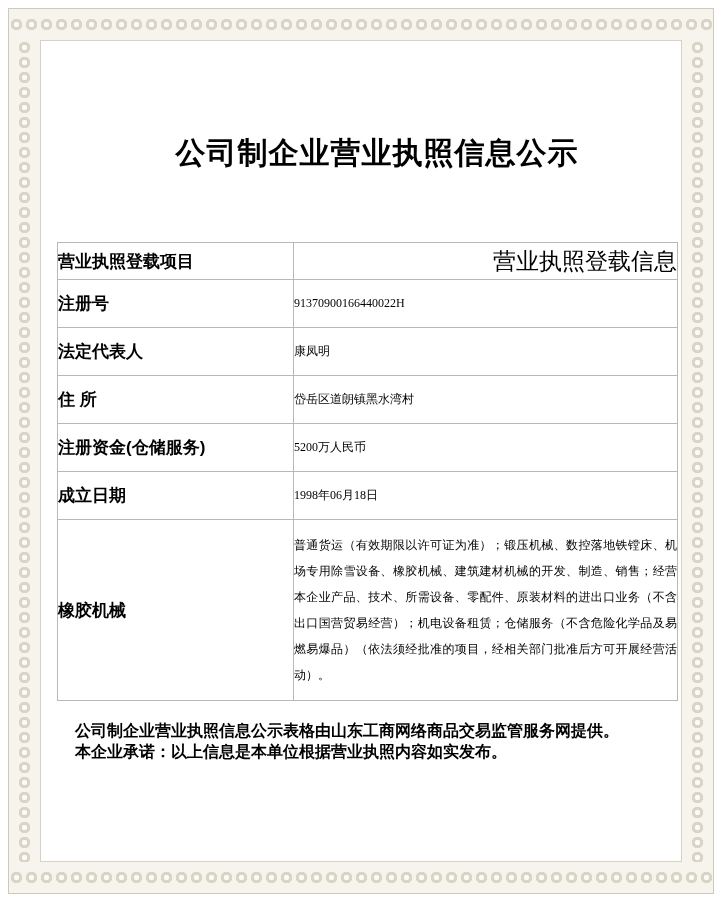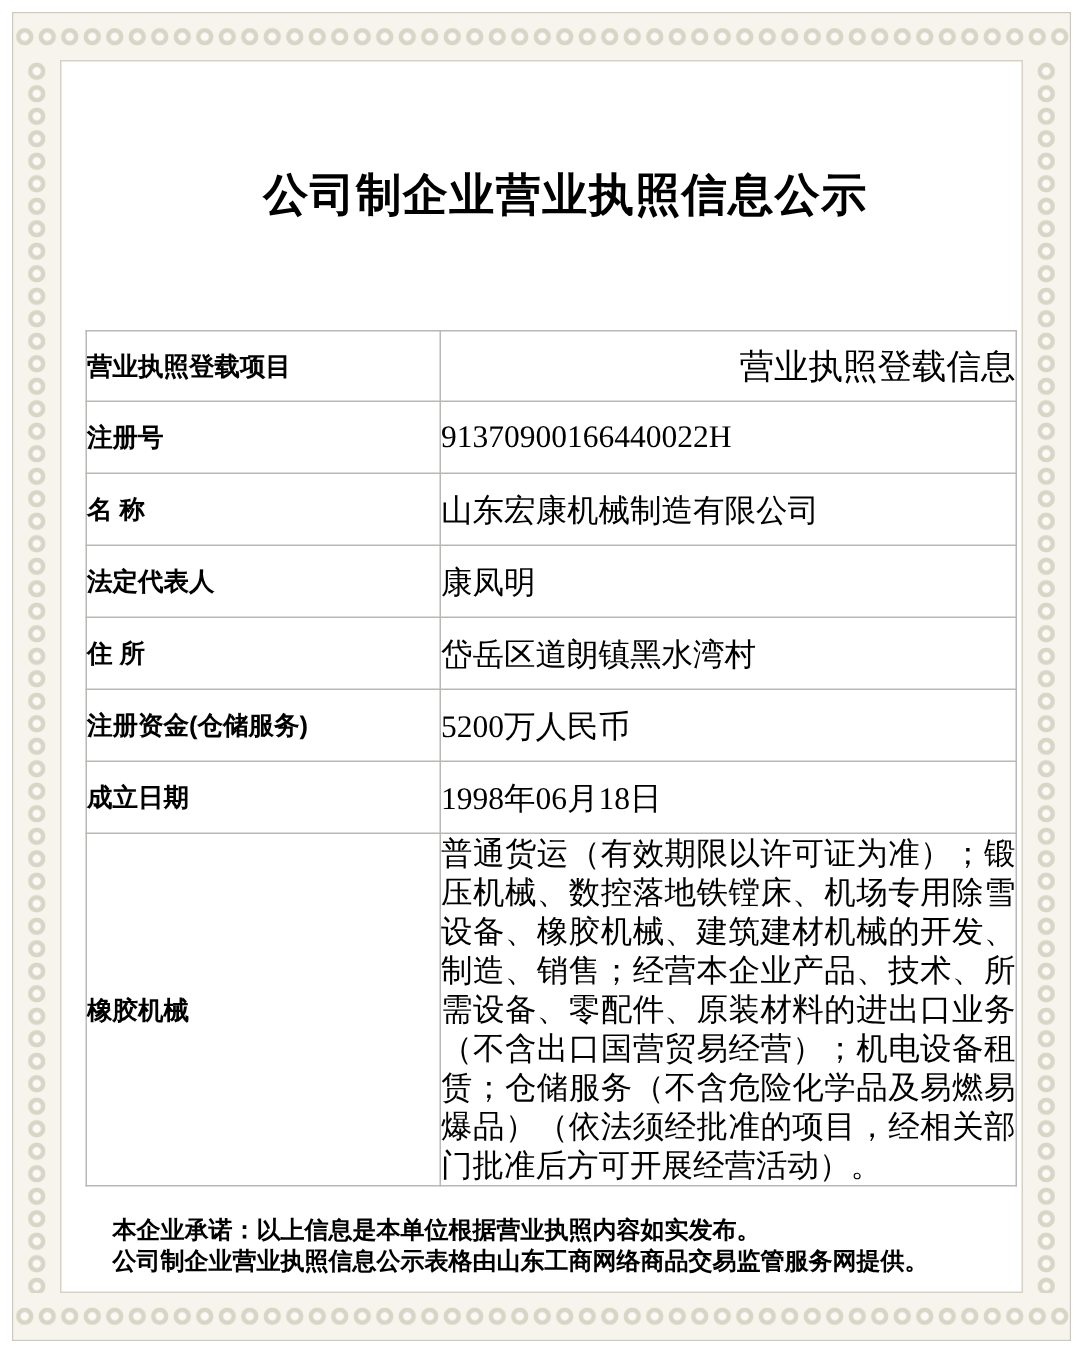--- a/index.html
+++ b/index.html
@@ -36,61 +36,61 @@
   .frame-inner {
     position:absolute; inset:31px;
     border:1px solid #d6d2c4;
     background:#fff;
   }
   
   .content {
     position:absolute; left:40px; top:40px; right:40px; bottom:40px;
   }
   .page-title {
-    margin:72px 0 0 0;
+    margin:94px 0 0 0;
     text-align:center;
     font-size:30px; line-height:38px;
     font-weight:bold; color:#000;
     letter-spacing:1px;
     padding-left:32px;
   }
   table.license {
     border-collapse:collapse;
     table-layout:fixed;
     margin:70px 0 0 17px;
     width:620px;
   }
   table.license col.c1 { width:236px; }
   table.license col.c2 { width:384px; }
   table.license th, table.license td {
     border:1px solid #b9b8b3;
     padding:0;
     color:#000;
   }
-  tr.hdr { height:47px; }
+  tr.hdr { height:37px; }
   tr.row { height:48px; }
   tr.row-tall { height:181px; }
   .cell-label {
     font-weight:bold;
     font-size:17px;
     text-align:left;
     padding-left:8px;
     vertical-align:middle;
     color:#000;
   }
   .cell-head2 {
     font-weight:normal;
     font-size:23px;
     text-align:right;
     vertical-align:middle;
   }
   .cell-value {
     font-family:"Liberation Serif","DejaVu Serif",serif;
     font-weight:normal;
-    font-size:21px;
+    font-size:12px;
     text-align:left;
     padding-left:9px;
     padding-right:12px;
     vertical-align:middle;
     color:#1c1c1c;
   }
   .cell-value-long {
     line-height:26px;
     text-align:justify;
     padding-top:6px;
@@ -132,24 +132,20 @@
       <tbody>
         <tr class="hdr">
           <th class="cell-label">营业执照登载项目</th>
           <th class="cell-head2">营业执照登载信息</th>
         </tr>
         <tr class="row">
           <td class="cell-label">注册号</td>
           <td class="cell-value">91370900166440022H</td>
         </tr>
         <tr class="row">
-          <td class="cell-label">名 称</td>
-          <td class="cell-value">山东宏康机械制造有限公司</td>
-        </tr>
-        <tr class="row">
           <td class="cell-label">法定代表人</td>
           <td class="cell-value">康凤明</td>
         </tr>
         <tr class="row">
           <td class="cell-label">住 所</td>
           <td class="cell-value">岱岳区道朗镇黑水湾村</td>
         </tr>
         <tr class="row">
           <td class="cell-label">注册资金(仓储服务)</td>
           <td class="cell-value">5200万人民币</td>
@@ -159,18 +155,18 @@
           <td class="cell-value">1998年06月18日</td>
         </tr>
         <tr class="row-tall">
           <td class="cell-label">橡胶机械</td>
           <td class="cell-value cell-value-long">普通货运（有效期限以许可证为准）；锻压机械、数控落地铁镗床、机场专用除雪设备、橡胶机械、建筑建材机械的开发、制造、销售；经营本企业产品、技术、所需设备、零配件、原装材料的进出口业务（不含出口国营贸易经营）；机电设备租赁；仓储服务（不含危险化学品及易燃易爆品）（依法须经批准的项目，经相关部门批准后方可开展经营活动）。</td>
         </tr>
       </tbody>
     </table>
 
     <div class="footer">
+      <p>公司制企业营业执照信息公示表格由山东工商网络商品交易监管服务网提供。</p>
       <p>本企业承诺：以上信息是本单位根据营业执照内容如实发布。</p>
-      <p>公司制企业营业执照信息公示表格由山东工商网络商品交易监管服务网提供。</p>
     </div>
 
   </div>
 </div>
 
 </body></html>

